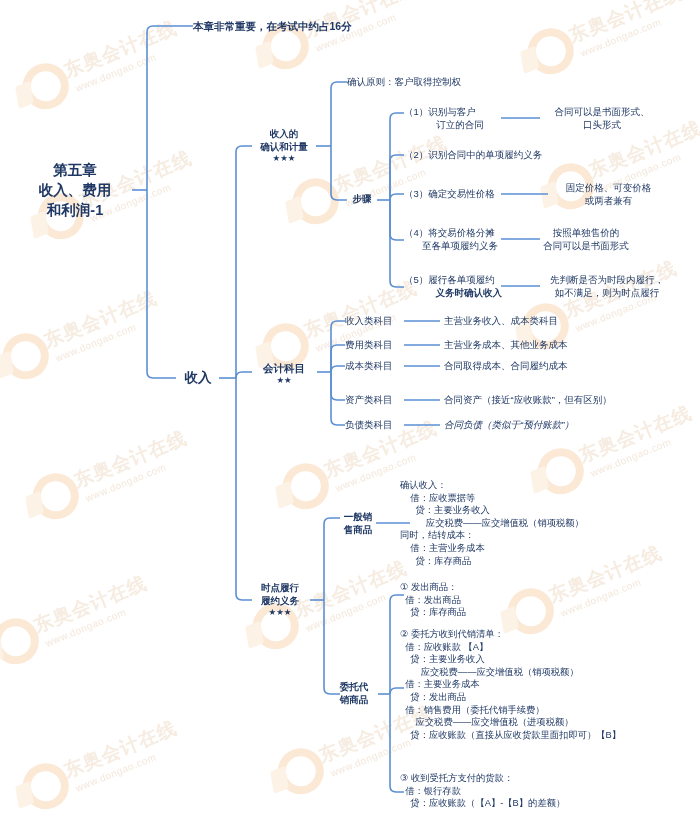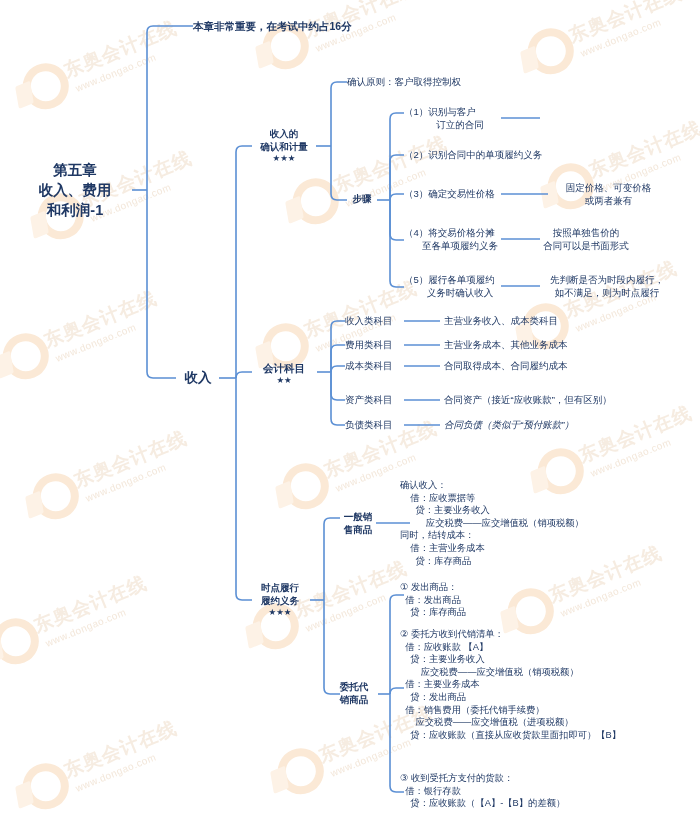--- a/index.html
+++ b/index.html
@@ -132,41 +132,45 @@
     <div class="b2 stars">★★★</div>
   </div>
 
   <div class="lbl t" style="left:347px;top:75px;">确认原则：客户取得控制权</div>
   <div class="lbl b2" style="left:347px;top:193px;width:30px;">步骤</div>
 
   <div class="lbl t" style="left:404px;top:105px;width:98px;">
     <div style="text-align:left;">（1）识别与客户</div>
     <div style="text-align:center;padding-left:14px;">订立的合同</div>
   </div>
+  <div class="lbl t-c" style="left:537px;top:105px;width:130px;">
+    <div>合同可以是书面形式、</div>
+    <div>口头形式</div>
+  </div>
 
   <div class="lbl t" style="left:404px;top:148px;">（2）识别合同中的单项履约义务</div>
 
   <div class="lbl t" style="left:404px;top:187px;">（3）确定交易性价格</div>
   <div class="lbl t-c" style="left:546px;top:181px;width:125px;">
     <div>固定价格、可变价格</div>
     <div>或两者兼有</div>
   </div>
 
   <div class="lbl t" style="left:404px;top:226px;width:98px;">
     <div style="text-align:left;">（4）将交易价格分摊</div>
     <div style="text-align:center;padding-left:14px;">至各单项履约义务</div>
   </div>
   <div class="lbl t-c" style="left:521px;top:226px;width:130px;">
     <div>按照单独售价的</div>
     <div>合同可以是书面形式</div>
   </div>
 
   <div class="lbl t" style="left:404px;top:273px;width:98px;">
     <div style="text-align:left;">（5）履行各单项履约</div>
-    <div style="text-align:center;padding-left:14px;">义务时确认收入</div>
+    <div style="text-align:right;padding-left:14px;font-weight:bold;">义务时确认收入</div>
   </div>
   <div class="lbl t-c" style="left:534px;top:273px;width:146px;">
     <div>先判断是否为时段内履行，</div>
     <div>如不满足，则为时点履行</div>
   </div>
 
   <div class="lbl" style="left:251px;top:362px;width:66px;">
     <div class="b2" style="font-size:10.5px;">会计科目</div>
     <div class="b2 stars">★★</div>
   </div>

